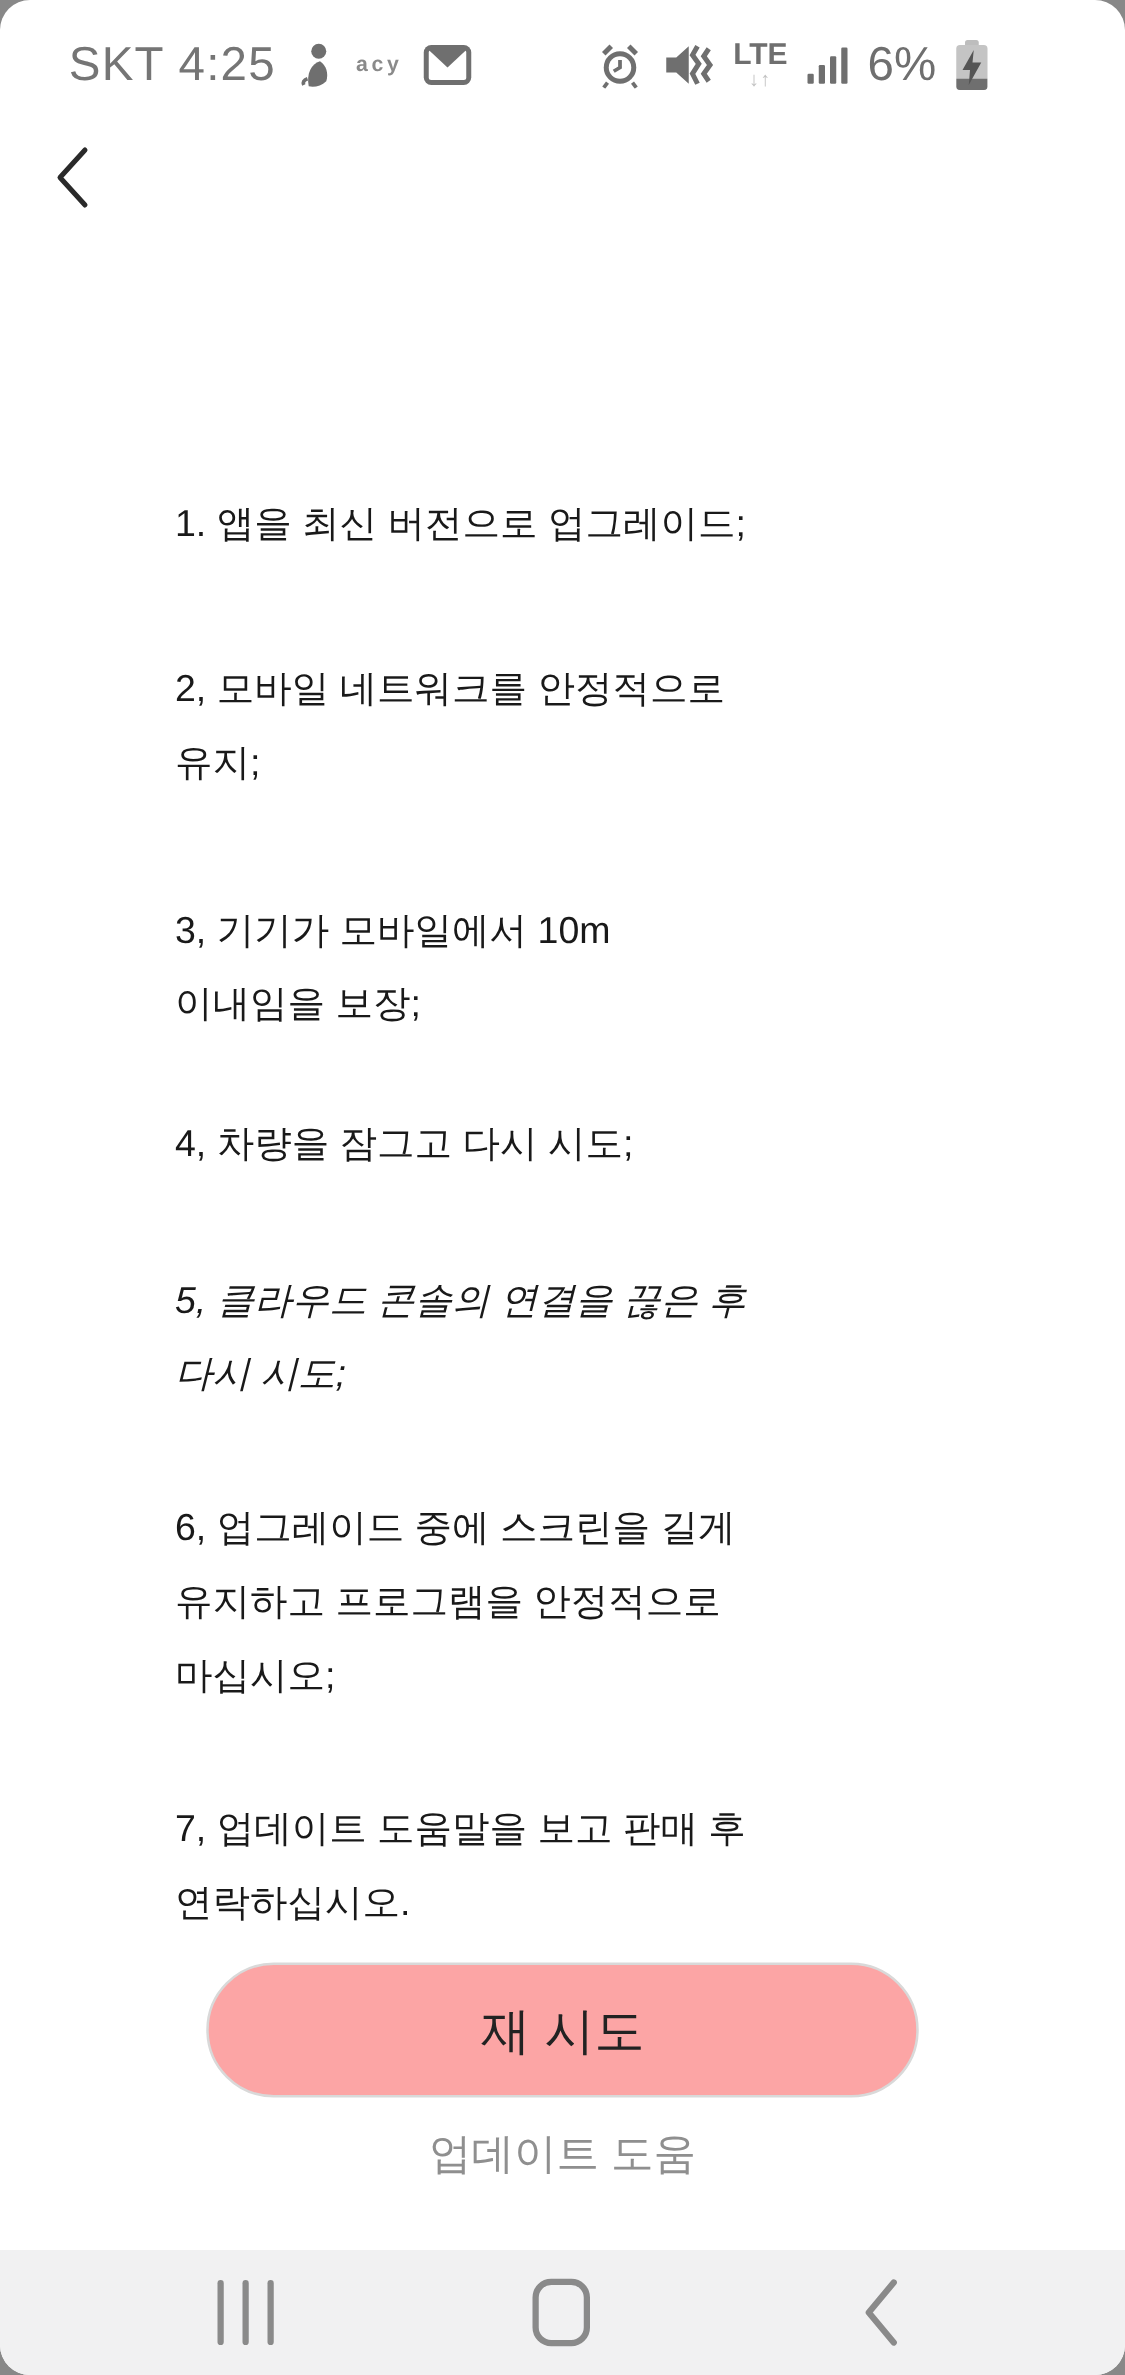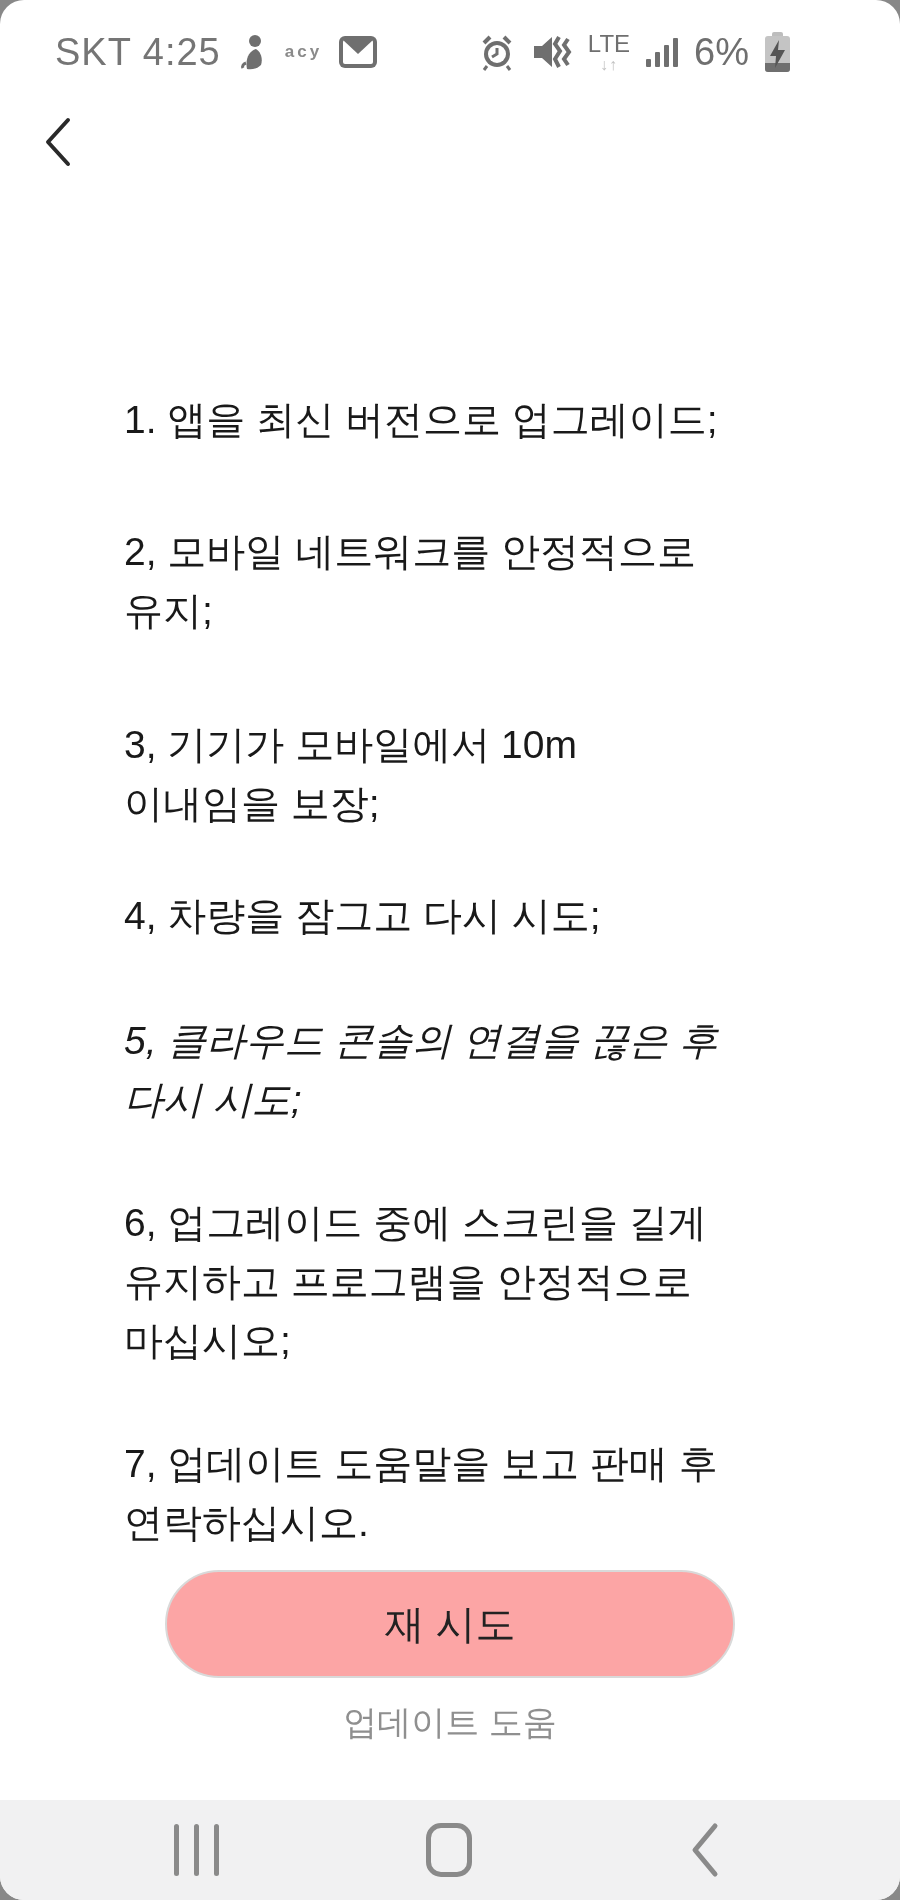--- a/index.html
+++ b/index.html
@@ -19,21 +19,21 @@
   .statusbar{
     position:absolute;top:22px;left:55px;right:110px;height:60px;
     display:flex;align-items:center;justify-content:space-between;
     color:#6f6f6f;
   }
   .sb-left,.sb-right{display:flex;align-items:center;gap:16px;}
   .sb-text{font-size:38px;color:#757575;letter-spacing:1px;white-space:nowrap;}
   .sb-icon{display:flex;align-items:center;justify-content:center;}
   .qcy-logo{font-size:17px;font-weight:700;color:#8a8a8a;letter-spacing:3px;}
   .lte-block{display:flex;flex-direction:column;align-items:center;line-height:1;}
-  .lte-text{font-size:24px;font-weight:400;color:#6f6f6f;}
+  .lte-text{font-size:24px;font-weight:700;color:#6f6f6f;}
   .lte-arrows{font-size:16px;color:#c2c2c2;letter-spacing:1px;margin-top:1px;}
   .signal{display:flex;align-items:flex-end;gap:4px;height:30px;}
   .signal i{display:block;width:5px;background:#6f6f6f;border-radius:1px;}
   .signal i:nth-child(1){height:8px;}
   .signal i:nth-child(2){height:15px;}
   .signal i:nth-child(3){height:22px;}
   .signal i:nth-child(4){height:29px;}
   .pct{font-size:38px;color:#6f6f6f;}
   .battery{position:relative;width:25px;height:40px;}
   .battery .cap{position:absolute;top:0;left:7px;width:11px;height:5px;background:#bdbdbd;border-radius:2px 2px 0 0;}
@@ -47,22 +47,22 @@
 
   
   .page-title{
     position:absolute;top:212px;left:0;width:100%;
     text-align:center;font-size:43px;font-weight:400;color:#121212;
     letter-spacing:0px;
   }
 
   
   .item{
-    position:absolute;left:124px;width:640px;
-    font-size:39px;line-height:59px;color:#191919;
+    position:absolute;left:140px;width:640px;
+    font-size:30px;line-height:59px;color:#191919;
     white-space:pre-line;letter-spacing:0px;
   }
   .item:nth-of-type(1){top:390px;}
   .item:nth-of-type(2){top:522px;}
   .item:nth-of-type(3){top:715px;}
   .item:nth-of-type(4){top:886px;}
   .item:nth-of-type(5){top:1011px;font-style:italic;}
   .item:nth-of-type(6){top:1193px;}
   .item:nth-of-type(7){top:1434px;}
 

